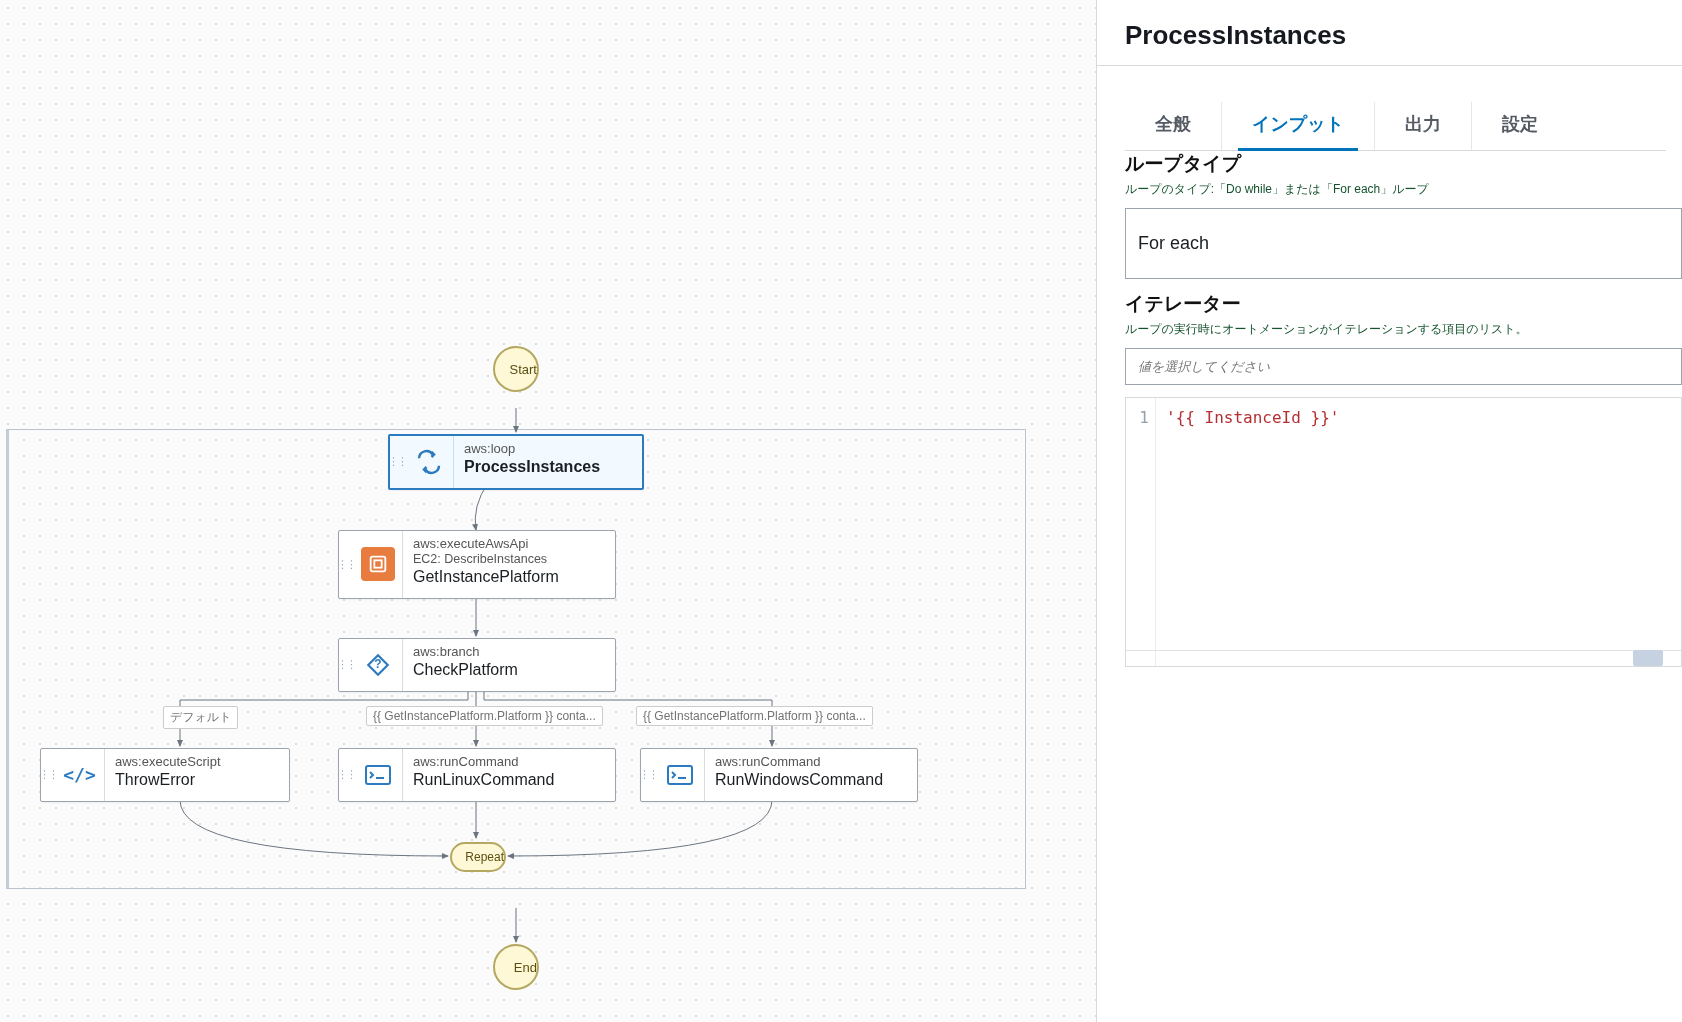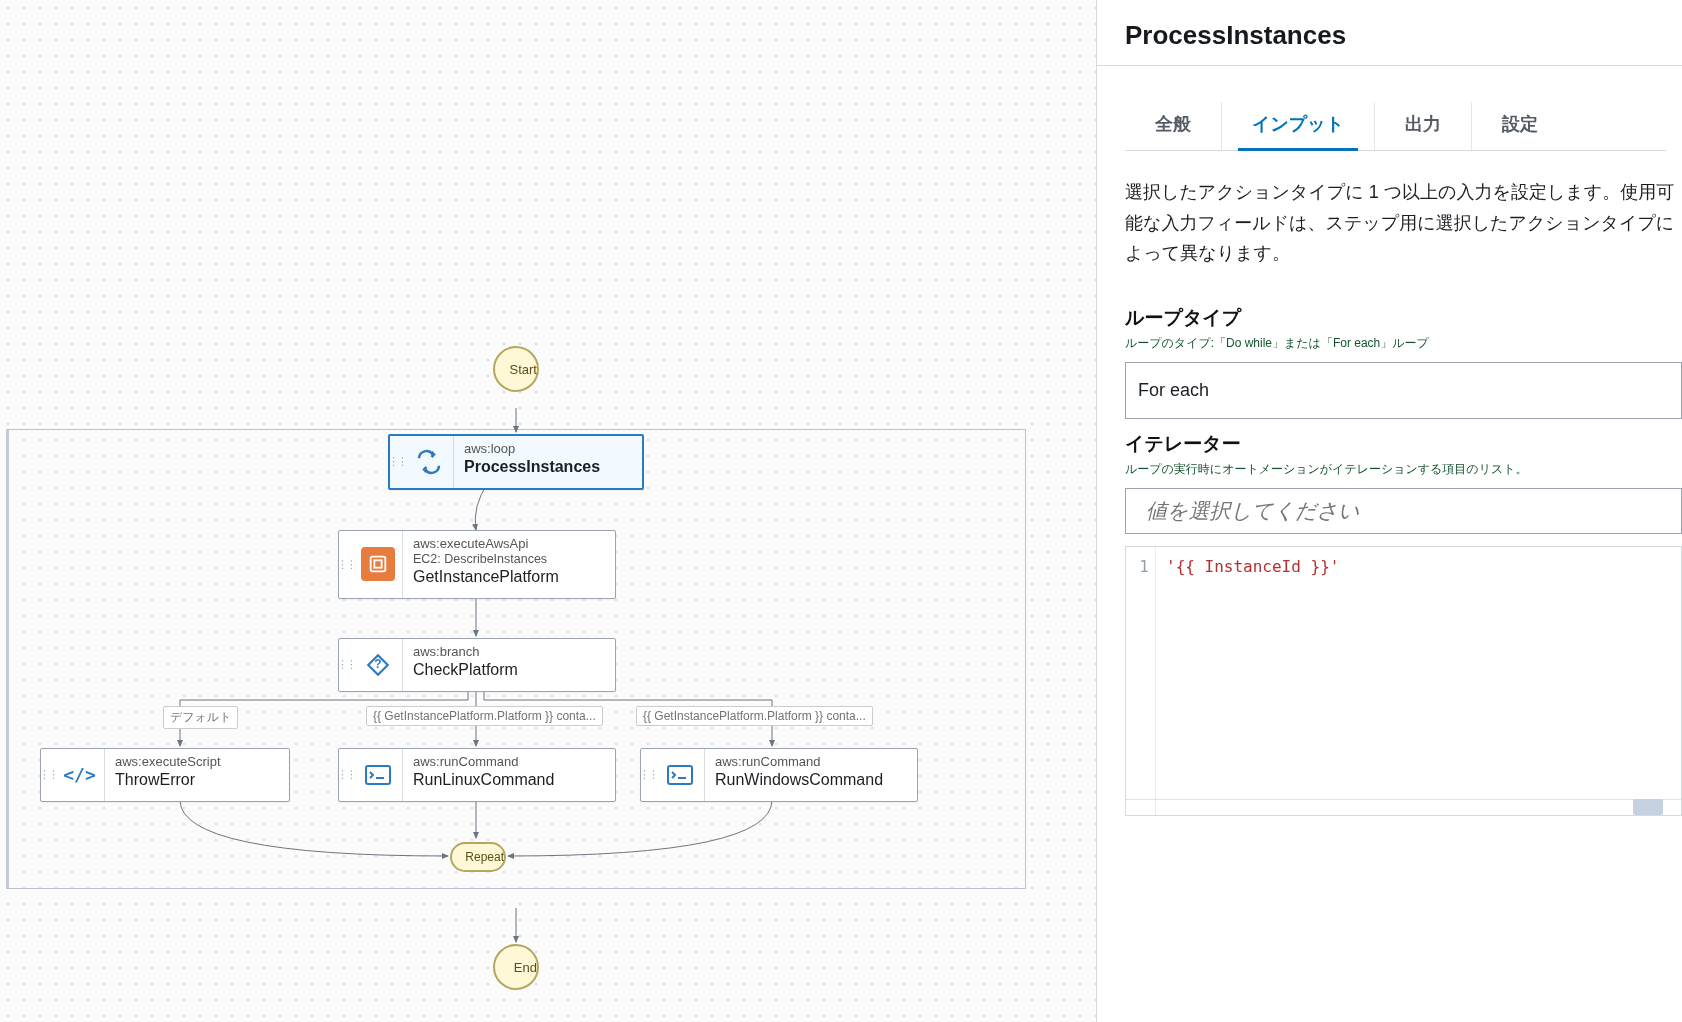--- a/index.html
+++ b/index.html
@@ -52,24 +52,24 @@
 .tabs{display:flex;border-bottom:1px solid #d5dbdb;margin-right:16px}
 .tab{padding:10px 30px 14px 30px;font-size:18px;color:#545b64;font-weight:700;
   cursor:pointer;border-right:1px solid #e4e7e8;position:relative}
 .tab:last-child{border-right:none}
 .tab.active{color:#0073bb}
 .tab.active::after{content:"";position:absolute;left:16px;right:16px;bottom:-1px;
   height:3px;background:#0073bb}
 .desc{font-size:18px;line-height:1.7;margin:26px 0 36px 0;color:#1a1f24}
 .field-label{font-size:19px;font-weight:700;margin-bottom:4px;color:#111}
 .field-sub{font-size:12px;color:#14532d;margin-bottom:10px}
-.select{width:100%;border:1px solid #9ba4af;padding:17px 12px;font-size:18px;
+.select{width:100%;border:1px solid #9ba4af;padding:24px 12px;font-size:18px;
   background:#fff;color:#1a1f24;cursor:pointer;position:relative}
 .select::after{content:"";}
-.input{width:100%;border:1px solid #9ba4af;padding:10px 20px;font-size:21px;
+.input{width:100%;border:1px solid #9ba4af;padding:10px 12px;font-size:13px;
   color:#888;font-style:italic}
 .section{margin-bottom:12px}
 .code-box{border:1px solid #d5dbdb;min-height:270px;display:flex;background:#fff;
   font-family:Menlo,Consolas,monospace;font-size:16px;position:relative}
 .gutter{width:30px;border-right:1px solid #eaeded;color:#96a0a8;text-align:right;
   padding:10px 6px 0 0;user-select:none}
 .code{padding:10px 10px 0 10px;color:#b52e31}
 .code-scroll{position:absolute;bottom:0;right:18px;width:30px;height:16px;
   background:#c6d2e1;border-radius:2px}
 .code-scroll-track{position:absolute;bottom:0;left:0;right:0;height:16px;
@@ -224,21 +224,20 @@
     <h1>ProcessInstances</h1>
     <div class="divider"></div>
 
     <div class="tabs">
       <div class="tab">全般</div>
       <div class="tab active">インプット</div>
       <div class="tab">出力</div>
       <div class="tab">設定</div>
     </div>
 
-    <div class="desc">選択したアクションタイプに 1 つ以上の入力を設定します。使用可能な入力フィールドは、ステップ用に選択したアクションタイプによって異なります。</div>
 
     <div class="section">
       <div class="field-label">ループタイプ</div>
       <div class="field-sub">ループのタイプ:「Do while」または「For each」ループ</div>
       <div class="select">For each</div>
     </div>
 
     <div class="section">
       <div class="field-label">イテレーター</div>
       <div class="field-sub">ループの実行時にオートメーションがイテレーションする項目のリスト。</div>

